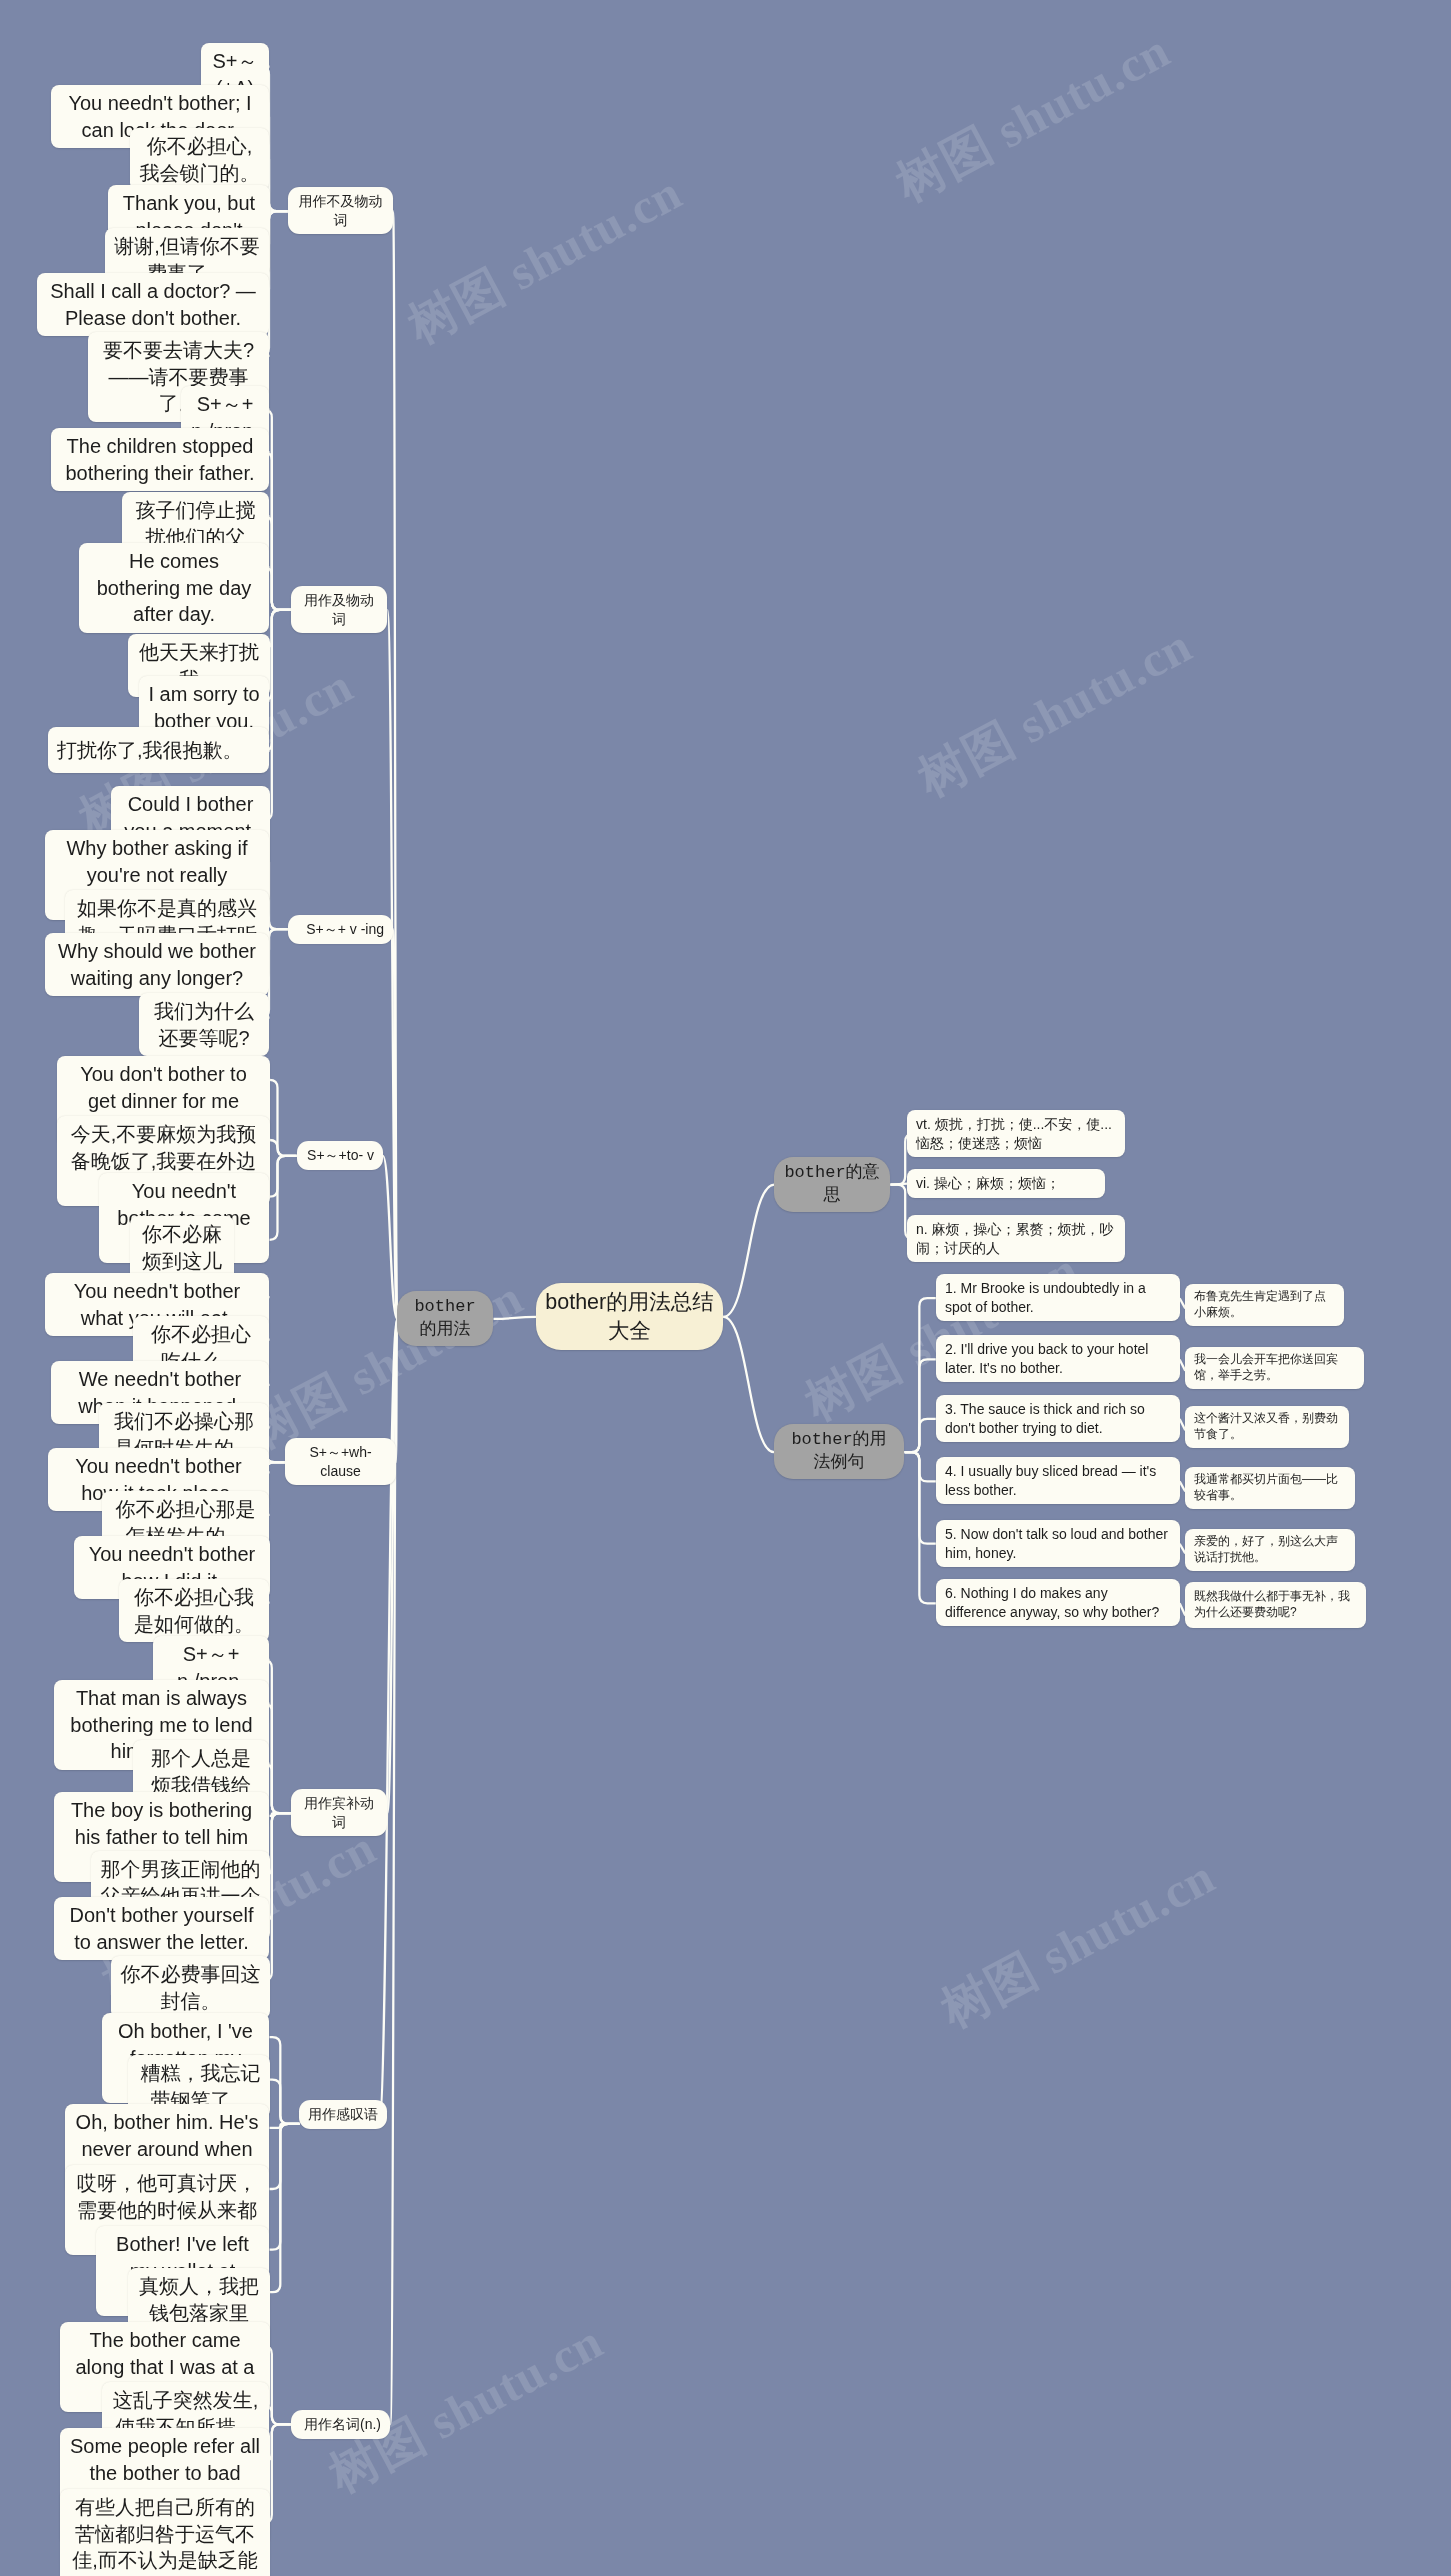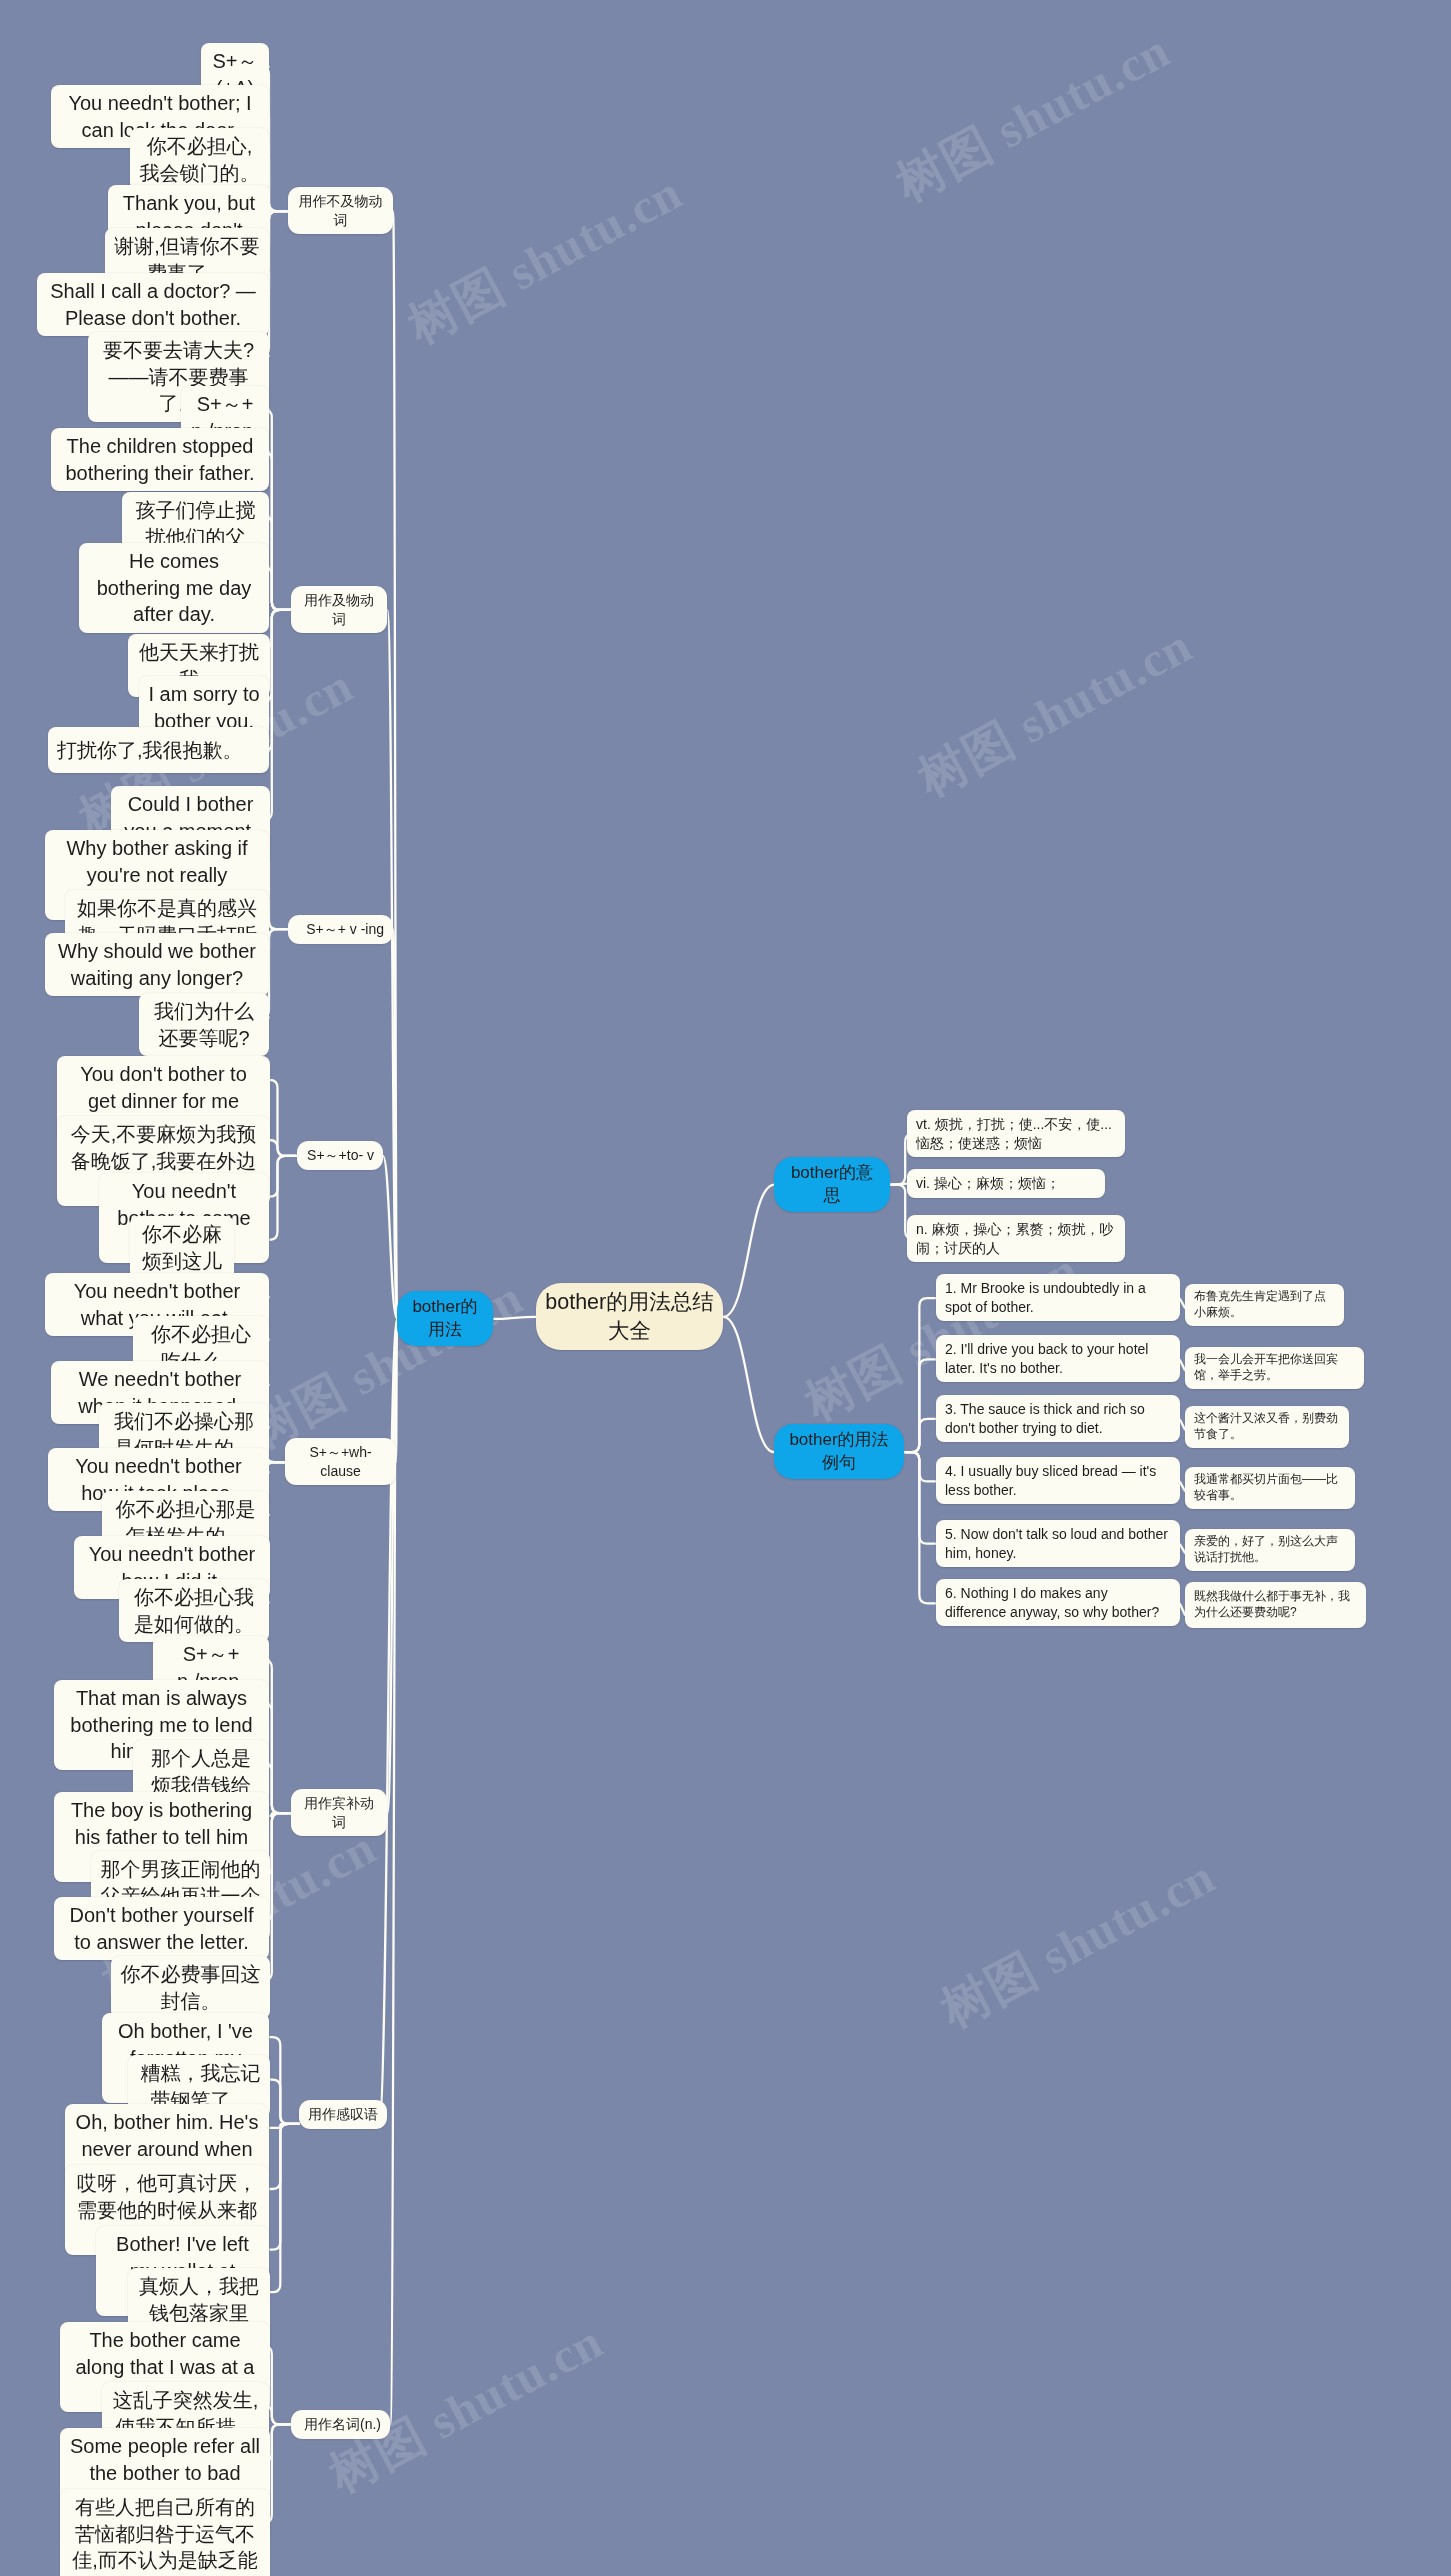--- a/index.html
+++ b/index.html
@@ -35,22 +35,22 @@
     line-height:1.33;
     box-shadow:0 0.6px 1.7px rgba(0,0,0,.13);
     word-break:break-word;
   }
   .leaf{font-size:20px;border-radius:8px;text-align:center;}
   .cat{
     background:#fdfcf3;font-size:14px;border-radius:11.3px;
     justify-content:flex-end;text-align:center;
   }
   .branch{
-    background:#0ea5e9;font-size:17px;border-radius:19px;
-    justify-content:center;text-align:center;
+    background:#a3a3a3;font-size:17px;border-radius:19px;
+    justify-content:center;text-align:center;font-family:Liberation Mono, monospace;
   }
   .root{
     background:#f7f0d5;font-size:21.5px;border-radius:25px;
     justify-content:center;text-align:center;font-weight:400;
   }
   .sense{font-size:14px;border-radius:8px;}
   .ex{font-size:14px;border-radius:8px;}
   .tr{font-size:12px;border-radius:8px;}
 </style>
 </head>

